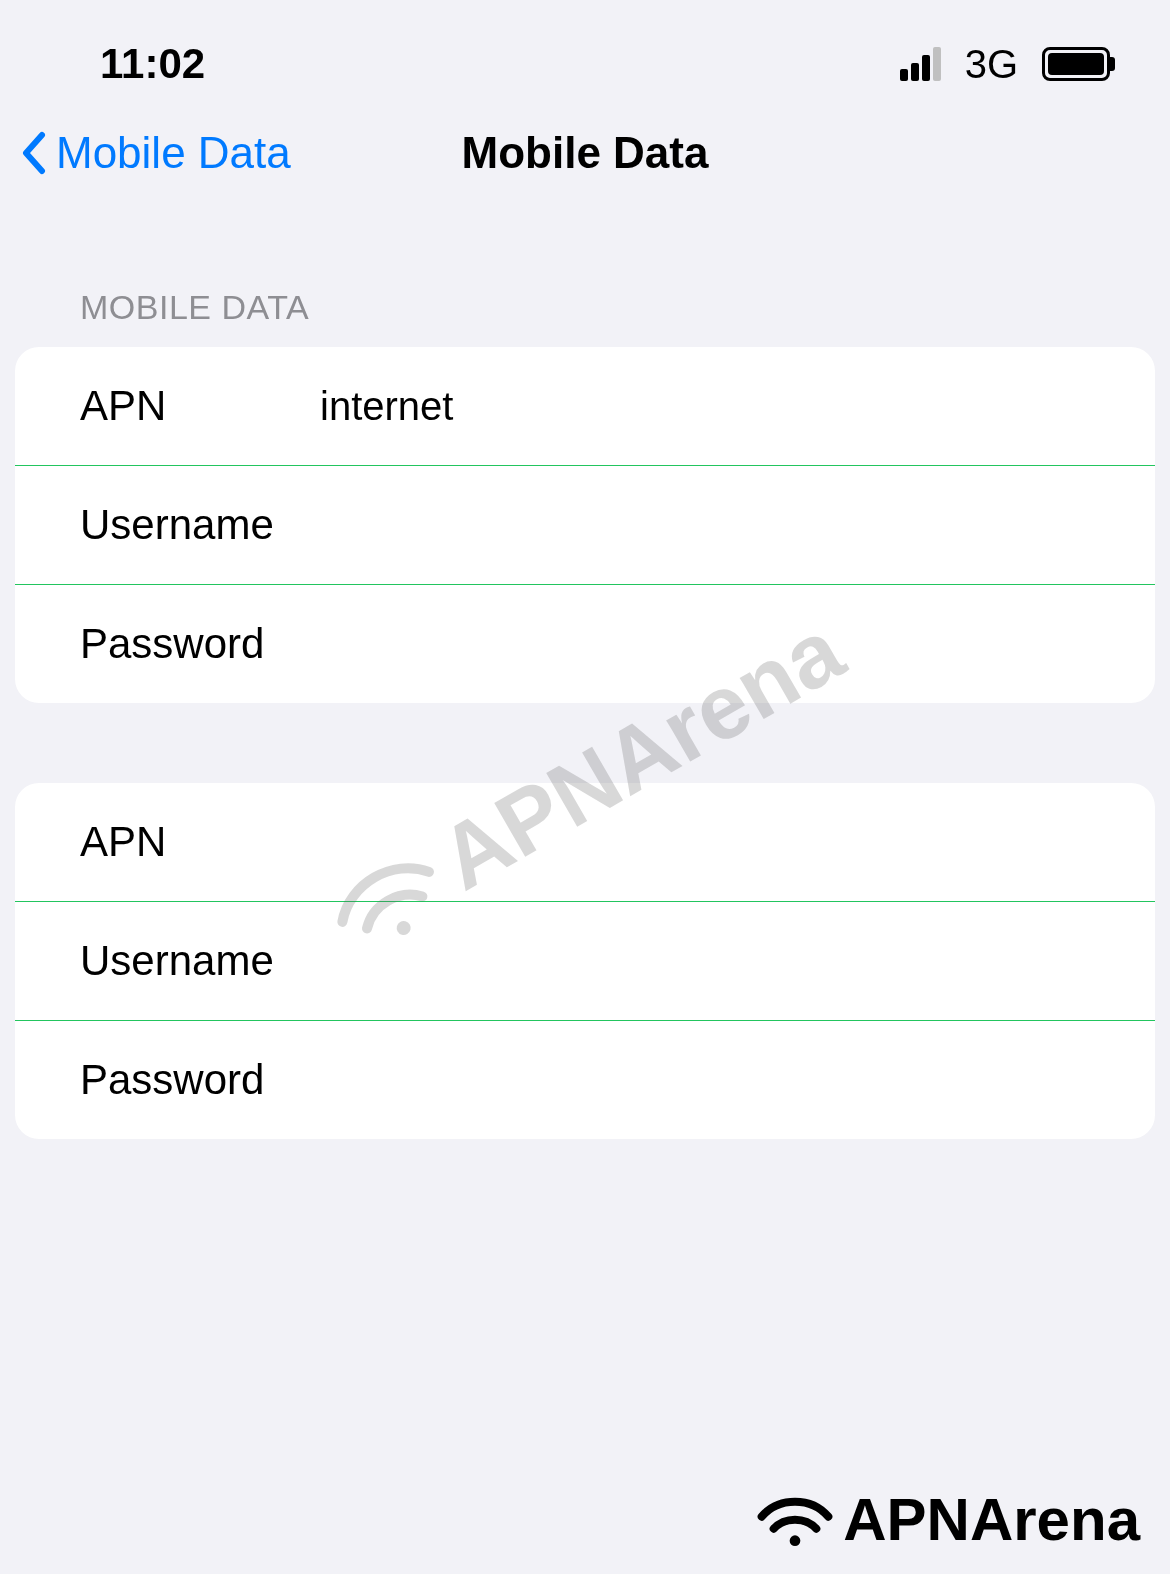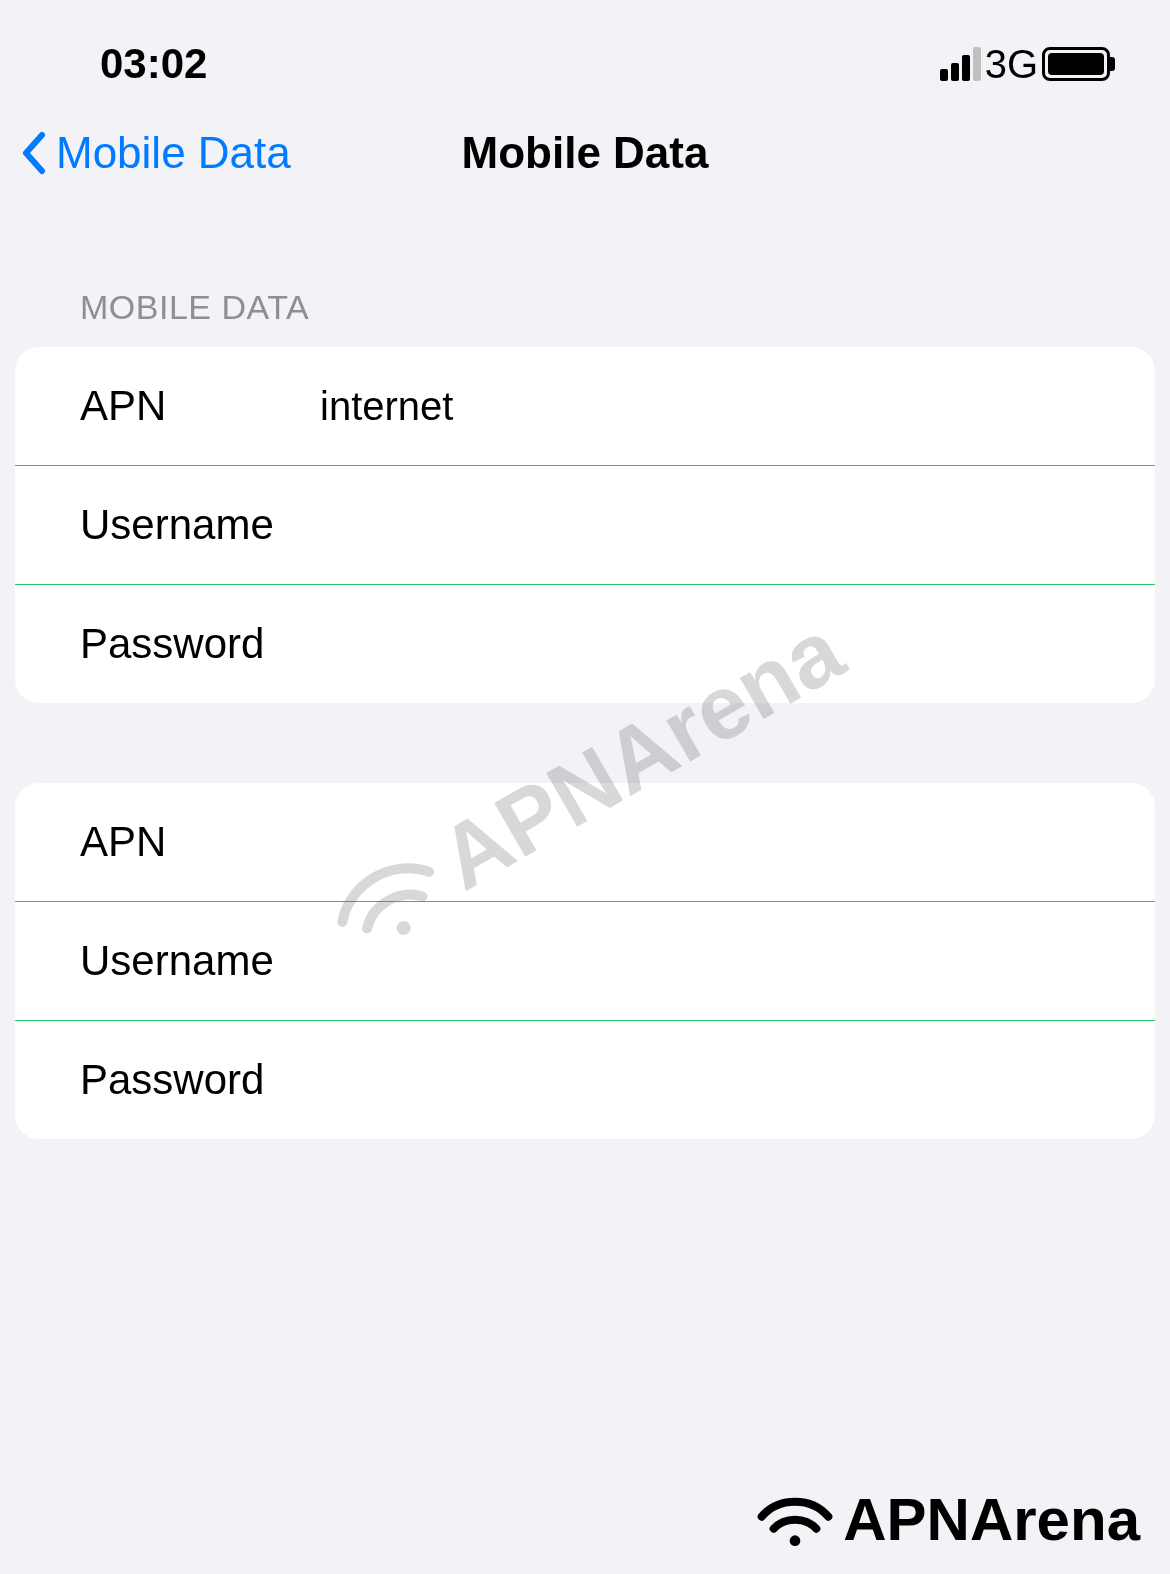--- a/index.html
+++ b/index.html
@@ -20,21 +20,21 @@
       justify-content: space-between;
       align-items: center;
       padding: 40px 60px 30px 100px;
       font-size: 42px;
       font-weight: 600;
       color: #000;
     }
     .status-right {
       display: flex;
       align-items: center;
-      gap: 4px;
+      gap: 24px;
     }
     .signal-icon {
       display: flex;
       align-items: flex-end;
       gap: 3px;
     }
     .signal-bar {
       width: 8px;
       background: #000;
       border-radius: 2px;
@@ -169,21 +169,21 @@
       pointer-events: none;
     }
     .wifi-icon {
       display: inline-block;
     }
   </style>
 </head>
 <body>
 
 <div class="status-bar">
-  <div>03:02</div>
+  <div>11:02</div>
   <div class="status-right">
     <div class="signal-icon">
       <div class="signal-bar" style="height:12px"></div>
       <div class="signal-bar" style="height:18px"></div>
       <div class="signal-bar" style="height:26px"></div>
       <div class="signal-bar dim" style="height:34px"></div>
     </div>
     <span class="network-label">3G</span>
     <div class="battery-icon">
       <div class="battery-fill"></div>

